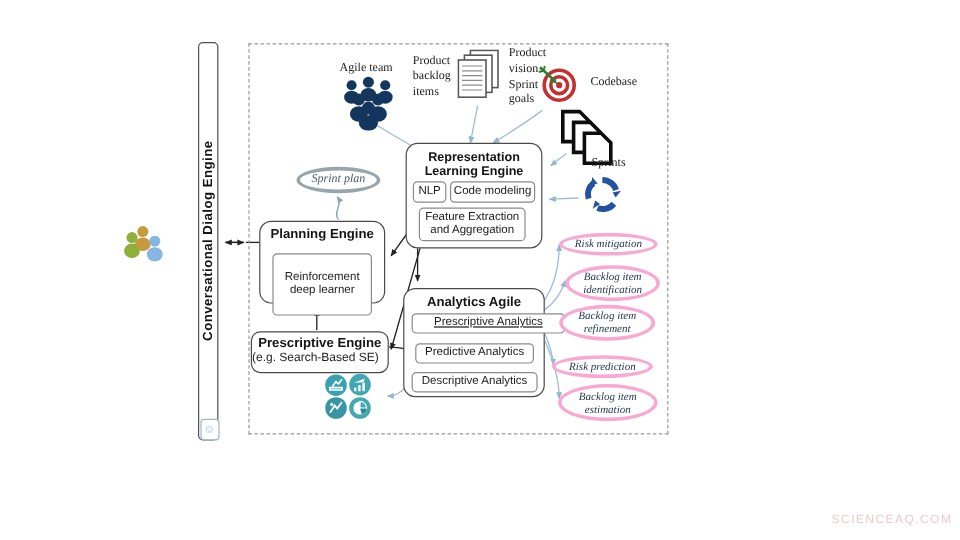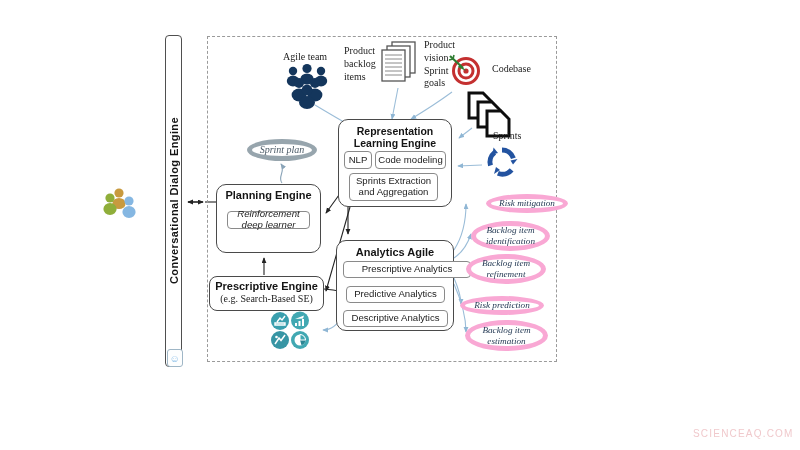--- a/index.html
+++ b/index.html
@@ -5,21 +5,21 @@
   html,body{margin:0;padding:0;background:#fff;}
   #stage{position:relative;width:800px;height:450px;background:#fff;overflow:hidden;
          font-family:"Liberation Sans",sans-serif;}
   .abs{position:absolute;}
   svg.layer{position:absolute;left:0;top:0;pointer-events:none;}
   .engine-box{position:absolute;border:1.5px solid #4a4a4a;border-radius:10px;background:#fff;box-sizing:border-box;}
   .engine-title{font-weight:bold;font-size:11px;color:#141414;text-align:center;line-height:1.15;}
   .inner-box{position:absolute;border:1px solid #8a8a8a;border-radius:4px;background:#fff;
              display:flex;align-items:center;justify-content:center;text-align:center;
              font-size:9.6px;color:#1c1c1c;line-height:1.1;box-sizing:border-box;}
-  .ellipse{position:absolute;border:5px solid #f9a8d4;border-radius:50%;background:#fff;
+  .ellipse{position:absolute;border:3px solid #f9a8d4;border-radius:50%;background:#fff;
            display:flex;align-items:center;justify-content:center;text-align:center;
            font-family:"Liberation Serif",serif;font-style:italic;font-size:9.2px;
            color:#1f3550;line-height:1.15;padding:0 5px;box-sizing:border-box;}
   .src-label{position:absolute;font-family:"Liberation Serif",serif;font-size:10px;color:#1c1c1c;line-height:1.28;}
   .dashed-box{position:absolute;border:1px dashed #9a9a9a;box-sizing:border-box;}
   .vbar{position:absolute;border:1.5px solid #4f4f4f;border-radius:4px;background:#fff;
         display:flex;align-items:center;justify-content:center;box-sizing:border-box;}
   .vbar-label{writing-mode:vertical-rl;transform:rotate(180deg);font-weight:bold;font-size:11px;
               color:#141414;white-space:nowrap;letter-spacing:.4px;}
   .bot-chip{position:absolute;border:1px solid #9fb6c6;border-radius:3px;background:#fdfefe;
@@ -169,49 +169,49 @@
     </g>
   </svg>
 
   <div class="ellipse" style="left:247px;top:139px;width:70px;height:22px;border-color:#97a5ad;color:#4a5a66;font-size:10px;">
     <span>Sprint plan</span>
   </div>
 
   <div class="engine-box" style="left:216px;top:184px;width:105px;height:69px;">
     <div class="engine-title" style="margin-top:4px;">Planning Engine</div>
   </div>
-  <div class="inner-box" style="left:227px;top:211px;width:83px;height:18px;font-style:italic;">
+  <div class="inner-box" style="left:227px;top:211px;width:83px;height:52px;">
     <span>Reinforcement deep learner</span>
   </div>
 
   <div class="engine-box" style="left:338px;top:119px;width:114px;height:88px;">
     <div class="engine-title" style="margin-top:5px;font-size:10.5px;">
       <span style="display:block">Representation</span>
       <span style="display:block">Learning Engine</span>
     </div>
   </div>
   <div class="inner-box" style="left:344px;top:151px;width:28px;height:18px;">
     <span>NLP</span>
   </div>
   <div class="inner-box" style="left:375px;top:151px;width:71px;height:18px;">
     <span>Code modeling</span>
   </div>
   <div class="inner-box" style="left:349px;top:173px;width:89px;height:28px;">
-    <span>Sprints Extraction and Aggregation</span>
+    <span>Feature Extraction and Aggregation</span>
   </div>
 
   <div class="engine-box" style="left:209px;top:276px;width:115px;height:35px;border-radius:8px;">
     <div class="engine-title" style="margin-top:3px;">Prescriptive Engine</div>
-    <div style="font-size:10px;color:#222;text-align:center;font-family:Liberation Serif, serif;">(e.g. Search-Based SE)</div>
+    <div style="font-size:10px;color:#222;">(e.g. Search-Based SE)</div>
   </div>
 
   <div class="engine-box" style="left:336px;top:240px;width:118px;height:91px;">
     <div class="engine-title" style="margin-top:5px;">Analytics Agile</div>
   </div>
-  <div class="inner-box" style="left:343px;top:261px;width:128px;height:17px;">
+  <div class="inner-box" style="left:343px;top:261px;width:128px;height:17px;text-decoration:underline;">
     <span>Prescriptive Analytics</span>
   </div>
   <div class="inner-box" style="left:346px;top:286px;width:99px;height:17px;text-align:right;">
     <span>Predictive Analytics</span>
   </div>
   <div class="inner-box" style="left:343px;top:310px;width:105px;height:17px;">
     <span>Descriptive Analytics</span>
   </div>
 
   <svg class="abs" style="left:270px;top:311px;" width="50" height="40" viewBox="0 0 50 40">
@@ -232,21 +232,21 @@
       <circle cx="6.5" cy="26" r="1.3" fill="#fff"></circle>
     </g>
     <g>
       <circle cx="30" cy="29" r="9" fill="#41a8b2"></circle>
       <circle cx="30" cy="29" r="5.5" fill="#fff"></circle>
       <path d="M30,29 L35.5,29 A5.5,5.5 0 0 1 31.5,34.2 z" fill="#2b8694"></path>
       <path d="M30,29 L30,23.5 A5.5,5.5 0 0 1 35.5,29 z" fill="#41a8b2" stroke="#fff" stroke-width="1"></path>
     </g>
   </svg>
 
-  <div class="ellipse" style="left:486px;top:194px;width:82px;height:19px;">
+  <div class="ellipse" style="left:466px;top:194px;width:82px;height:19px;">
     <span>Risk mitigation</span>
   </div>
   <div class="ellipse" style="left:471px;top:221px;width:79px;height:30px;">
     <span>Backlog item identification</span>
   </div>
   <div class="ellipse" style="left:466px;top:254px;width:80px;height:30px;">
     <span>Backlog item refinement</span>
   </div>
   <div class="ellipse" style="left:460px;top:296px;width:84px;height:19px;">
     <span>Risk prediction</span>

